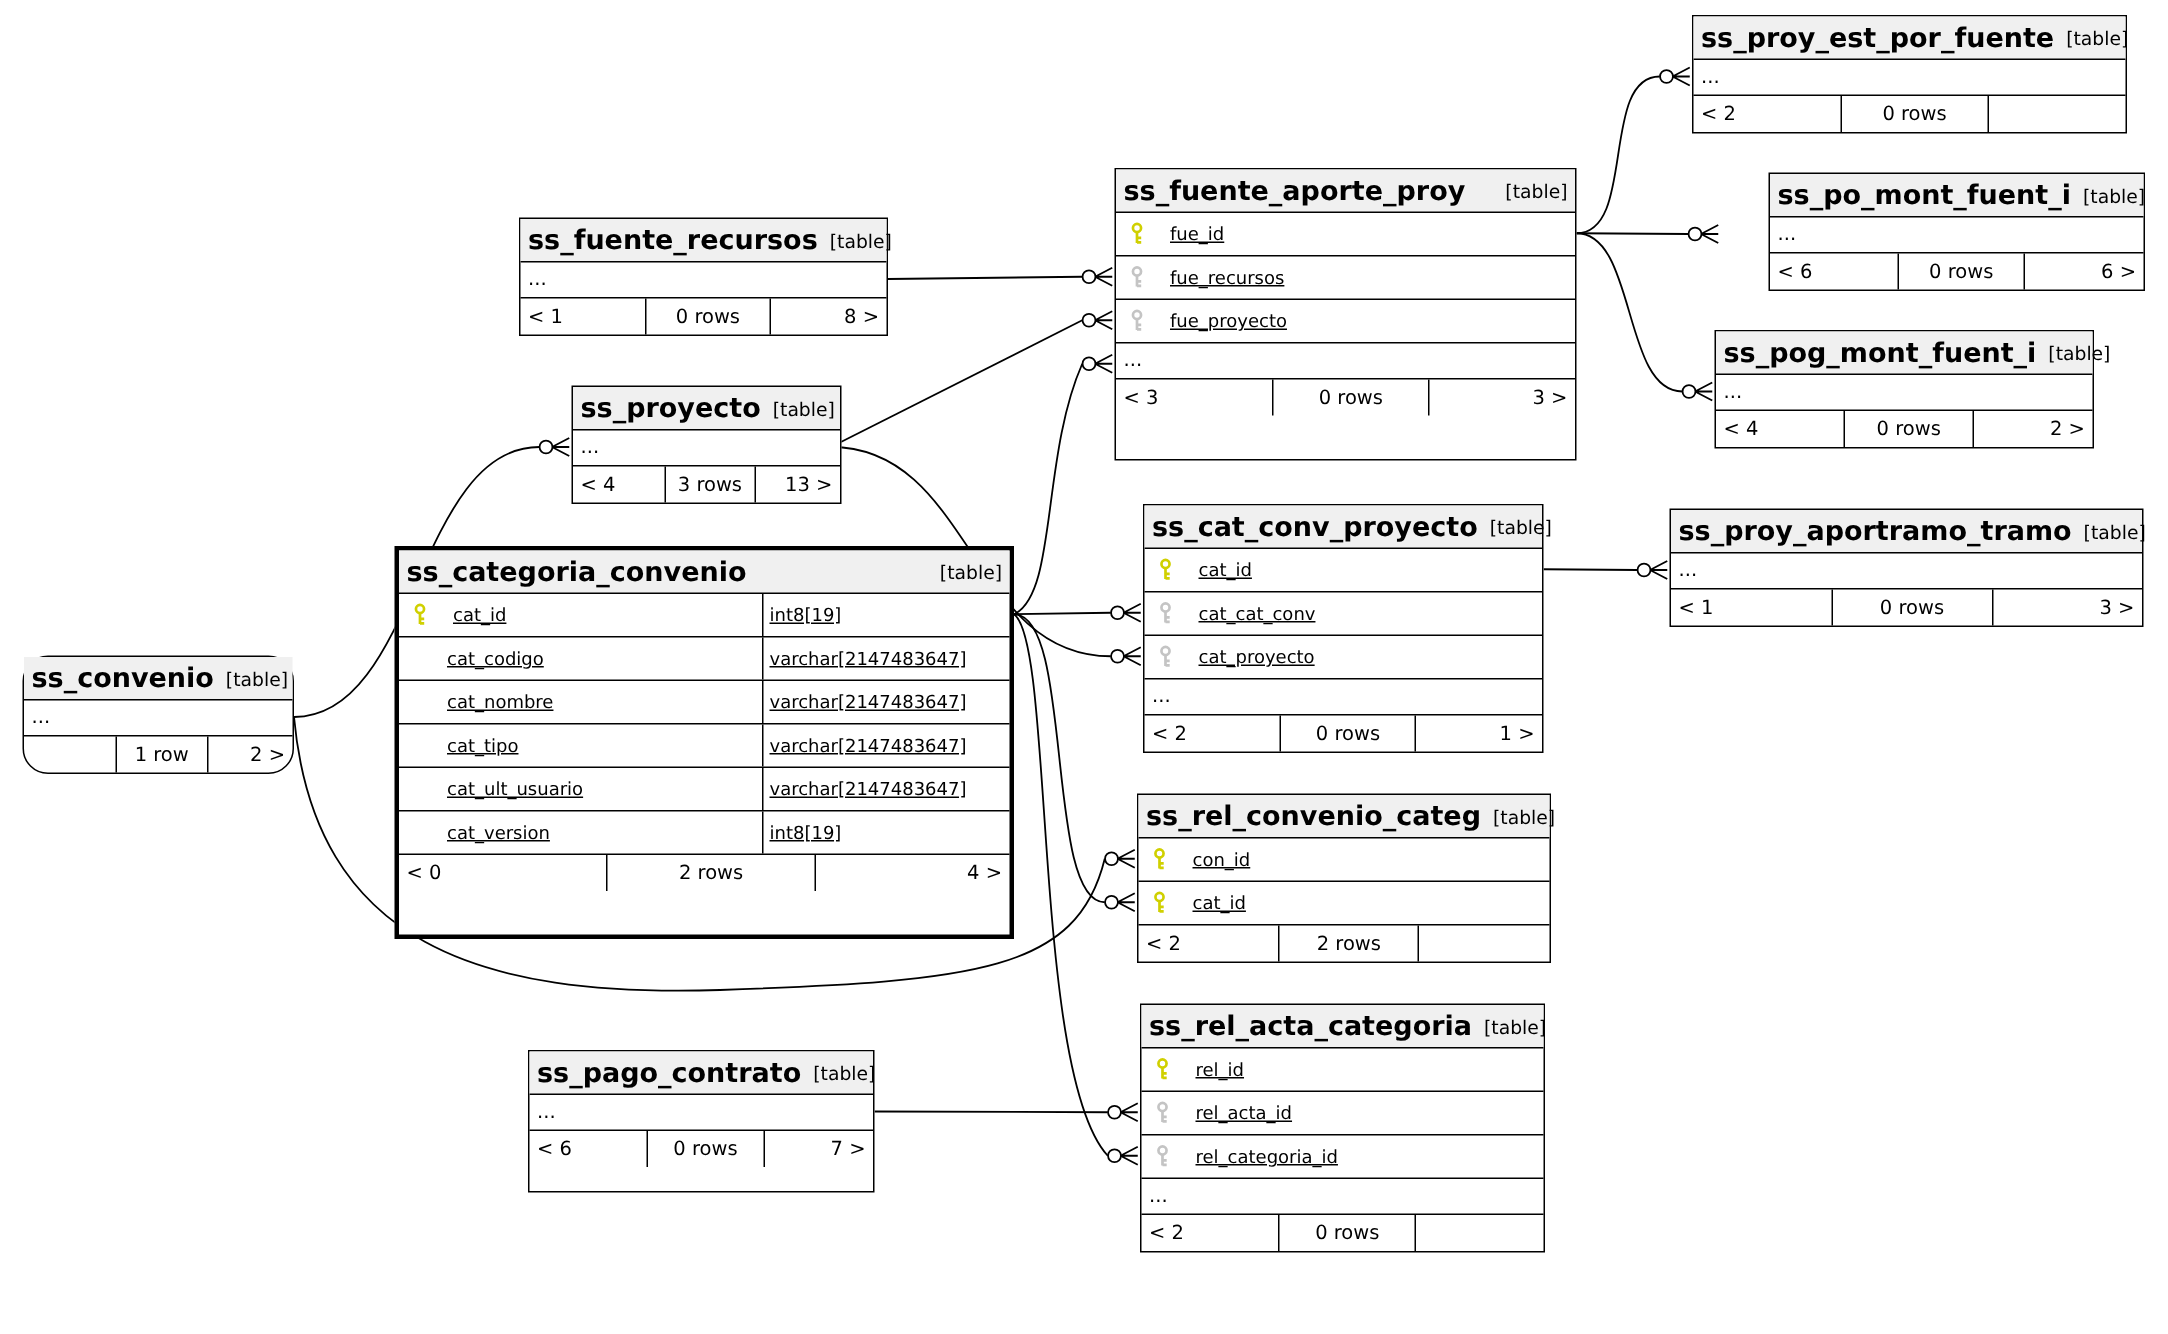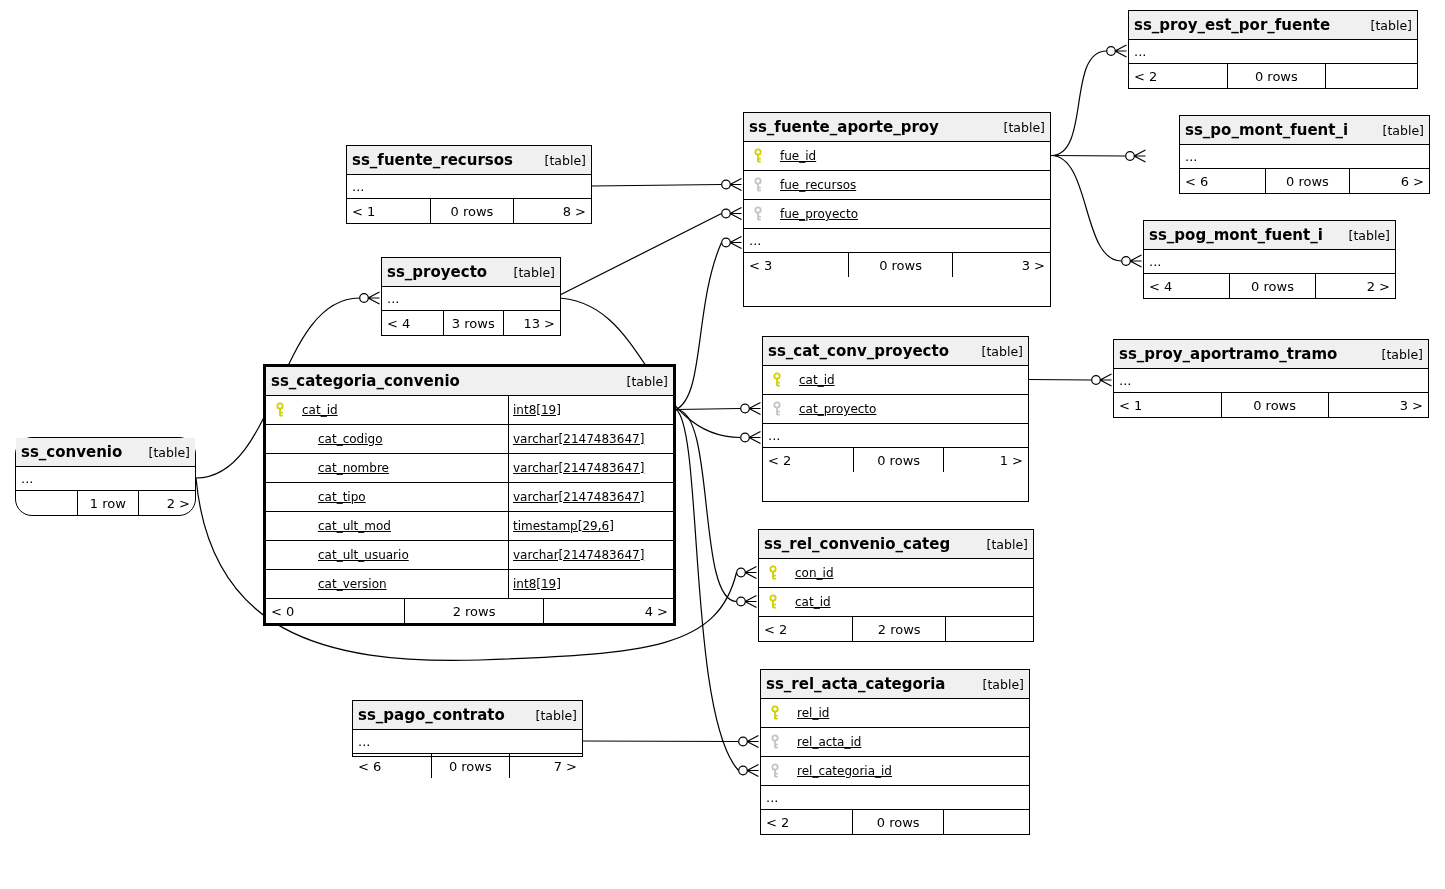--- a/index.html
+++ b/index.html
@@ -3,26 +3,26 @@
 <meta charset="utf-8">
 <style>
   html,body{margin:0;padding:0;background:#fff;}
   .canvas{position:relative;width:1445px;height:889px;background:#fff;
           font-family:"DejaVu Sans","Liberation Sans",sans-serif;color:#000;overflow:hidden;}
   svg.edges{position:absolute;left:0;top:0;}
   .tbl{position:absolute;border:1px solid #000;background:#fff;box-sizing:border-box;}
   .tbl.emph{border:3px solid #000000;}
   .hdr{height:29px;display:flex;justify-content:space-between;align-items:center;gap:8px;
        background:#f0f0f0;border-bottom:1px solid #000;padding:0 5px;box-sizing:border-box;}
-  .hdr .nm{font-weight:bold;font-size:15px;white-space:nowrap;}
+  .hdr .nm{font-weight:bold;font-size:18px;white-space:nowrap;}
   .hdr .tag{font-size:12.5px;white-space:nowrap;}
   .crow{height:29px;display:flex;align-items:center;border-bottom:1px solid #000;
         box-sizing:border-box;font-size:12px;text-decoration:underline;}
   .crow .ic{width:12px;flex:none;margin:0 16px 0 8px;display:flex;align-items:center;}
-  .crow.nokey{padding-left:52px;}
+  .crow.nokey{padding-left:32px;}
   .crow .cname{flex:1;white-space:nowrap;}
   .crow .ctype{flex:0 0 165px;align-self:stretch;display:flex;align-items:center;
                border-left:1px solid #000;padding-left:4px;box-sizing:border-box;white-space:nowrap;}
   .ell{height:24px;display:flex;align-items:center;border-bottom:1px solid #000;
        padding-left:5px;box-sizing:border-box;font-size:13px;}
   .foot{height:24px;display:flex;box-sizing:border-box;font-size:13px;}
   .foot .fc{display:flex;align-items:center;box-sizing:border-box;padding:0 5px;overflow:hidden;}
   .foot .fc+.fc{border-left:1px solid #000;}
   .fc.l{width:34%;justify-content:flex-start;}
   .fc.c{width:34%;justify-content:center;}
@@ -198,24 +198,20 @@
         </div>
         <div class="crow nokey">
           <span class="cname">cat_nombre</span>
           <span class="ctype">varchar[2147483647]</span>
         </div>
         <div class="crow nokey">
           <span class="cname">cat_tipo</span>
           <span class="ctype">varchar[2147483647]</span>
         </div>
         <div class="crow nokey">
-          <span class="cname">cat_ult_mod</span>
-          <span class="ctype">timestamp[29,6]</span>
-        </div>
-        <div class="crow nokey">
           <span class="cname">cat_ult_usuario</span>
           <span class="ctype">varchar[2147483647]</span>
         </div>
         <div class="crow nokey">
           <span class="cname">cat_version</span>
           <span class="ctype">int8[19]</span>
         </div>
         <div class="foot">
           <span class="fc l">&lt; 0</span>
           <span class="fc c">2 rows</span>
@@ -248,20 +244,29 @@
           </span>
           <span class="cname">cat_id</span>
         </div>
         <div class="crow">
           <span class="ic">
             <svg width="12" height="16" viewBox="0 0 12 16">
               <circle cx="6" cy="4" r="2.7" fill="none" stroke="#c4c4c4" stroke-width="1.8"></circle>
               <path d="M6 6.8 V14 M6 10.6 h2.8 M6 13.6 h2.8" fill="none" stroke="#c4c4c4" stroke-width="1.8"></path>
             </svg>
           </span>
+          <span class="cname">cat_cat_conv</span>
+        </div>
+        <div class="crow">
+          <span class="ic">
+            <svg width="12" height="16" viewBox="0 0 12 16">
+              <circle cx="6" cy="4" r="2.7" fill="none" stroke="#c4c4c4" stroke-width="1.8"></circle>
+              <path d="M6 6.8 V14 M6 10.6 h2.8 M6 13.6 h2.8" fill="none" stroke="#c4c4c4" stroke-width="1.8"></path>
+            </svg>
+          </span>
           <span class="cname">cat_proyecto</span>
         </div>
         <div class="ell">...</div>
         <div class="foot">
           <span class="fc l">&lt; 2</span>
           <span class="fc c">0 rows</span>
           <span class="fc r">1 &gt;</span>
         </div>
       </div>
       <div class="tbl" style="left: 1113px; top: 339px; width: 316px; height: 79px;">
@@ -337,21 +342,21 @@
           </span>
           <span class="cname">rel_categoria_id</span>
         </div>
         <div class="ell">...</div>
         <div class="foot">
           <span class="fc l">&lt; 2</span>
           <span class="fc c">0 rows</span>
           <span class="fc r"></span>
         </div>
       </div>
-      <div class="tbl" style="left: 352px; top: 700px; width: 231px; height: 57px;">
+      <div class="tbl" style="left: 352px; top: 700px; width: 231px; height: 95px;">
         <div class="hdr">
           <span class="nm">ss_pago_contrato</span>
           <span class="tag">[table]</span>
         </div>
         <div class="ell">...</div>
         <div class="foot">
           <span class="fc l">&lt; 6</span>
           <span class="fc c">0 rows</span>
           <span class="fc r">7 &gt;</span>
         </div>

